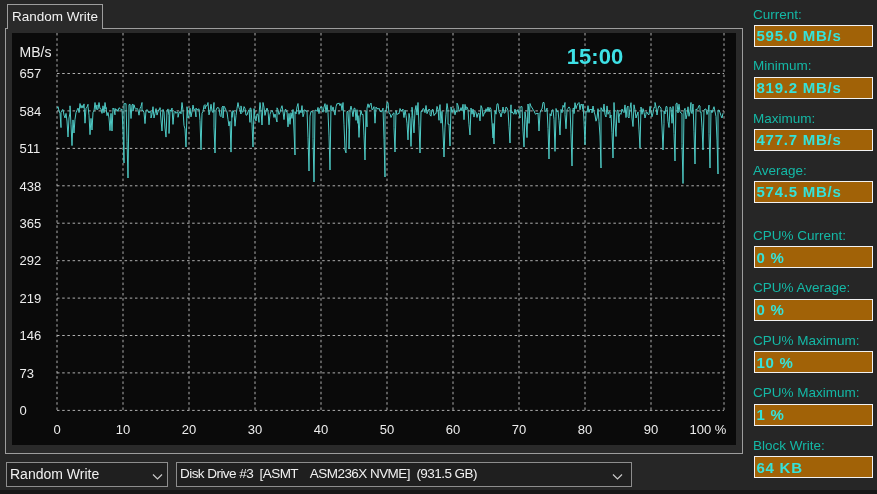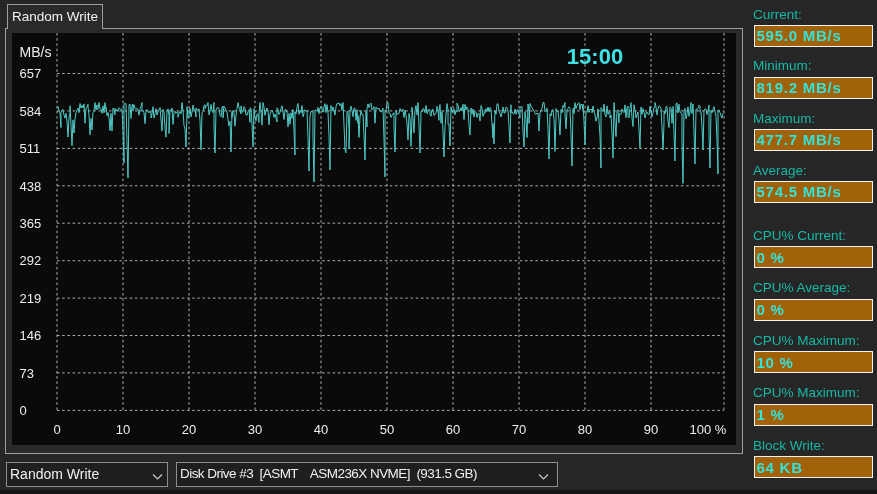--- a/index.html
+++ b/index.html
@@ -45,21 +45,21 @@
       <text x="573" y="400.6" text-anchor="middle">80</text>
       <text x="639" y="400.6" text-anchor="middle">90</text>
       <text x="696" y="400.6" text-anchor="middle">100 %</text>
     </g>
 <text x="583" y="31.4" text-anchor="middle" font-size="22px" font-weight="bold" fill="#3ee1e6">15:00</text>
 <polyline points="45,75.4 46,73.7 47,77.8 48,80.3 49,94.6 49,79.5 50,77.2 51,76.5 52,82.1 53,85.0 54,80.4 55,88.0 56,104.0 57,85.0 58,79.9 58,72.8 59,91.9 60,112.6 61,86.9 62,100.0 63,86.3 64,79.7 65,77.2 66,75.1 67,78.4 67,79.6 68,70.5 69,75.2 70,72.4 71,75.1 72,70.9 73,90.2 74,75.1 75,74.1 76,71.3 76,73.6 77,82.2 78,101.7 79,85.4 80,97.0 81,79.5 82,78.0 83,69.5 84,76.7 85,71.9 85,76.2 86,76.4 87,69.5 88,75.7 89,75.8 90,80.4 91,72.8 92,79.8 93,69.5 94,76.2 94,74.4 95,82.7 96,79.5 97,85.0 98,97.6 99,80.4 100,98.0 101,75.0 102,76.8 103,81.8 103,75.4 104,77.3 105,76.4 106,78.5 107,74.8 108,75.4 109,76.7 110,76.0 111,98.3 112,130.0 112,70.6 113,70.9 114,70.6 115,108.5 116,145.0 117,71.7 118,71.2 119,85.5 120,71.8 121,71.1 121,78.1 122,71.8 123,75.2 124,76.5 125,75.2 126,76.9 127,82.2 128,75.7 129,73.3 130,69.5 130,77.6 131,77.3 132,79.7 133,90.6 134,77.4 135,76.7 136,77.5 137,80.0 138,78.1 139,79.9 139,85.0 140,81.2 141,73.7 142,85.0 143,80.4 144,75.6 145,82.1 146,78.8 147,76.3 148,76.1 148,74.6 149,87.1 150,98.0 151,76.4 152,79.0 153,95.0 154,104.1 155,78.0 156,75.9 157,82.6 157,100.5 158,76.8 159,78.4 160,75.0 161,91.4 162,79.7 163,78.2 164,80.4 165,79.1 166,79.3 166,84.3 167,80.2 168,78.5 169,80.8 170,69.5 171,77.3 172,92.4 173,95.9 174,114.0 175,79.0 175,73.7 176,85.0 177,82.9 178,75.2 179,83.9 180,78.9 181,72.1 182,77.0 183,76.5 184,83.9 184,75.1 185,76.8 186,76.5 187,75.8 188,87.5 189,116.9 190,80.3 191,78.4 192,72.6 193,71.6 193,75.9 194,72.8 195,72.9 196,69.5 197,81.9 198,78.1 199,71.3 200,78.0 201,79.6 202,69.5 202,94.1 203,120.0 204,77.4 205,74.8 206,74.6 207,75.3 208,82.4 209,83.7 210,74.3 211,73.0 211,85.0 212,73.2 213,74.8 214,77.2 215,79.0 216,86.4 217,93.0 218,88.3 219,119.1 220,78.5 220,84.4 221,77.5 222,79.6 223,93.2 224,82.6 225,75.3 226,69.6 227,74.9 228,76.9 229,81.0 229,72.9 230,78.8 231,79.1 232,73.6 233,75.3 234,82.2 235,82.0 236,78.8 237,76.8 238,89.4 238,75.1 239,75.3 240,91.2 241,114.0 242,75.6 243,85.0 244,87.9 245,81.0 246,81.3 247,89.4 247,81.3 248,69.5 249,77.9 250,92.0 251,69.5 252,74.2 253,82.4 254,77.9 255,75.0 256,77.8 256,77.4 257,91.8 258,81.2 259,78.7 260,77.4 261,79.6 262,84.5 263,81.0 264,85.1 265,89.0 265,74.8 266,76.7 267,81.5 268,79.3 269,75.5 270,72.7 271,78.7 272,86.6 273,76.7 274,76.5 274,78.5 275,78.4 276,93.9 277,80.4 278,91.3 279,79.7 280,85.4 281,76.5 282,98.0 283,122.0 283,78.7 284,80.9 285,73.9 286,70.5 287,81.3 288,77.2 289,79.8 290,72.6 291,83.8 292,80.4 292,77.4 293,76.8 294,78.6 295,77.7 296,104.7 297,138.0 298,83.1 299,78.4 300,78.8 301,78.9 301,105.6 302,149.0 303,77.2 304,77.2 305,78.3 306,74.4 307,80.7 308,75.0 309,74.0 310,73.9 310,77.3 311,79.2 312,74.1 313,70.6 314,79.6 315,71.7 316,79.6 317,102.9 318,137.0 319,72.5 319,76.4 320,77.8 321,73.9 322,78.0 323,82.1 324,73.8 325,70.5 326,71.0 327,69.9 328,72.7 328,72.6 329,70.6 330,77.5 331,69.5 332,91.8 333,117.0 334,119.9 335,78.6 336,78.5 337,96.3 337,115.8 338,77.7 339,73.1 340,77.4 341,83.7 342,75.3 343,75.3 344,87.4 345,76.7 346,90.4 346,82.6 347,104.4 348,84.3 349,77.6 350,81.7 351,81.3 352,102.1 353,127.0 354,78.2 355,93.9 355,75.1 356,70.8 357,74.6 358,71.7 359,70.1 360,76.8 361,75.9 362,73.6 363,90.2 364,74.2 364,74.8 365,74.9 366,76.3 367,75.1 368,78.2 369,78.9 370,78.5 371,75.1 372,106.3 373,144.0 373,77.5 374,78.3 375,69.7 376,69.5 377,80.3 378,80.5 379,84.5 380,82.2 381,80.5 382,79.9 382,94.7 383,119.0 384,77.7 385,81.7 386,80.5 387,80.7 388,75.5 389,77.6 390,77.8 391,76.0 391,77.5 392,84.6 393,77.1 394,82.4 395,90.2 396,106.9 397,80.4 398,85.9 399,113.4 400,82.6 400,74.2 401,85.5 402,99.9 403,77.6 404,72.5 405,82.1 406,69.5 407,92.9 408,120.0 409,80.0 409,78.4 410,78.6 411,75.5 412,76.1 413,79.7 414,72.5 415,80.7 416,78.3 417,76.0 418,77.1 418,81.9 419,83.2 420,76.8 421,76.4 422,82.6 423,80.8 424,80.6 425,73.4 426,76.7 427,87.3 427,78.5 428,71.6 429,90.2 430,78.4 431,99.0 432,124.0 433,94.1 434,81.2 435,70.5 436,77.0 436,91.3 437,91.0 438,113.0 439,73.9 440,79.4 441,76.7 442,75.5 443,81.8 444,77.5 445,79.2 445,70.2 446,72.2 447,77.6 448,78.0 449,74.6 450,77.8 451,71.3 452,86.7 453,71.4 454,77.0 454,74.3 455,74.0 456,76.7 457,91.7 458,102.0 459,75.0 460,81.2 461,76.1 462,84.1 463,78.7 463,78.4 464,79.4 465,84.5 466,80.6 467,80.1 468,87.9 469,72.6 470,75.0 471,83.4 472,81.0 472,79.7 473,80.1 474,75.7 475,78.7 476,74.1 477,78.6 478,74.5 479,76.1 480,90.4 481,105.0 481,90.4 482,111.0 483,77.8 484,81.2 485,71.1 486,70.7 487,78.8 488,80.0 489,84.0 490,79.6 490,80.0 491,74.0 492,80.1 493,80.0 494,74.0 495,74.8 496,77.8 497,93.2 498,110.0 499,71.8 499,79.9 500,78.6 501,80.4 502,81.2 503,76.1 504,81.3 505,78.9 506,76.5 507,80.6 508,85.0 508,74.5 509,73.7 510,73.6 511,98.1 512,114.0 513,78.8 514,86.3 515,104.6 516,71.0 517,78.7 517,90.4 518,70.5 519,73.6 520,74.4 521,76.8 522,77.6 523,80.6 524,81.3 525,80.0 526,80.9 526,80.2 527,98.0 528,80.0 529,76.9 530,76.0 531,69.5 532,69.5 533,78.8 534,77.5 535,75.3 535,75.0 536,95.4 537,126.0 538,80.7 539,83.0 540,77.4 541,76.6 542,86.3 543,118.4 544,83.8 544,75.5 545,78.8 546,78.1 547,87.5 548,102.0 549,76.4 550,79.8 551,72.3 552,74.3 553,69.5 553,81.6 554,95.8 555,76.8 556,75.4 557,73.9 558,75.7 559,100.9 560,133.0 561,75.2 562,75.6 562,80.6 563,69.7 564,75.7 565,72.4 566,70.5 567,69.5 568,76.8 569,71.1 570,72.0 571,76.5 571,71.0 572,88.1 573,111.9 574,78.3 575,79.3 576,72.7 577,79.4 578,76.0 579,77.0 580,76.1 580,79.9 581,73.0 582,78.5 583,82.0 584,88.2 585,85.0 586,75.7 587,88.3 588,103.0 589,135.0 589,74.7 590,76.7 591,78.5 592,71.1 593,81.7 594,84.0 595,72.9 596,81.3 597,78.8 598,78.9 598,85.0 599,82.0 600,99.5 601,125.0 602,69.5 603,90.1 604,103.5 605,77.5 606,77.2 607,89.8 607,84.1 608,80.3 609,81.3 610,76.0 611,78.5 612,79.7 613,71.9 614,84.6 615,74.8 616,73.0 616,83.6 617,85.0 618,75.6 619,69.7 620,85.0 621,93.5 622,71.8 623,76.9 624,85.0 625,81.8 625,82.2 626,78.9 627,96.9 628,115.0 629,74.0 630,81.3 631,75.6 632,79.3 633,85.0 634,81.2 634,79.3 635,79.1 636,81.3 637,81.7 638,73.4 639,78.6 640,83.8 641,80.1 642,74.4 643,74.4 643,69.5 644,73.6 645,82.0 646,75.8 647,72.8 648,73.7 649,75.2 650,94.0 651,117.0 652,90.7 652,77.8 653,81.0 654,73.5 655,73.7 656,88.4 657,94.5 658,73.9 659,74.8 660,90.3 661,75.5 661,73.4 662,100.4 663,128.0 664,70.8 665,69.9 666,80.0 667,71.2 668,79.1 669,80.0 670,80.5 670,110.3 671,150.5 672,77.8 673,75.3 674,85.9 675,81.7 676,73.8 677,83.3 678,78.6 679,69.5 679,77.9 680,80.6 681,71.0 682,98.8 683,131.0 684,76.0 685,76.7 686,75.2 687,72.4 688,73.0 688,79.1 689,78.9 690,94.1 691,117.0 692,77.2 693,76.0 694,76.0 695,81.5 696,78.4 697,72.1 697,100.6 698,135.0 699,77.1 700,79.8 701,76.5 702,73.7 703,78.5 704,83.5 705,107.1 706,141.0 706,77.4 707,77.0 708,79.6 709,82.8 710,85.0 711,80.2" fill="none" stroke="#4ecac5" stroke-width="1"></polyline>
 </svg>
 <div class="combo" style="left:6px;width:162px">Random Write<svg style="position:absolute;right:4px;top:11px" width="11" height="6" viewBox="0 0 11 6">
       <path d="M1 0.5L5.5 5L10 0.5" stroke="#c8c8c8" stroke-width="1.2" fill="none"></path>
     </svg></div>
-<div class="combo" style="left:176px;width:382px;font-size:13.5px;letter-spacing:-0.55px">Disk Drive #3  [ASMT    ASM236X NVME]  (931.5 GB)<svg style="position:absolute;right:8px;top:11px" width="11" height="6" viewBox="0 0 11 6">
+<div class="combo" style="left:176px;width:456px;font-size:13.5px;letter-spacing:-0.55px">Disk Drive #3  [ASMT    ASM236X NVME]  (931.5 GB)<svg style="position:absolute;right:8px;top:11px" width="11" height="6" viewBox="0 0 11 6">
       <path d="M1 0.5L5.5 5L10 0.5" stroke="#c8c8c8" stroke-width="1.2" fill="none"></path>
     </svg></div>
 <div class="slab" style="top:7.9px">Current:</div>
 <div class="sbox" style="top:24.5px">
     <span>595.0 MB/s</span>
   </div>
 <div class="slab" style="top:59.4px">Minimum:</div>
 <div class="sbox" style="top:76.5px">
     <span>819.2 MB/s</span>
   </div>

